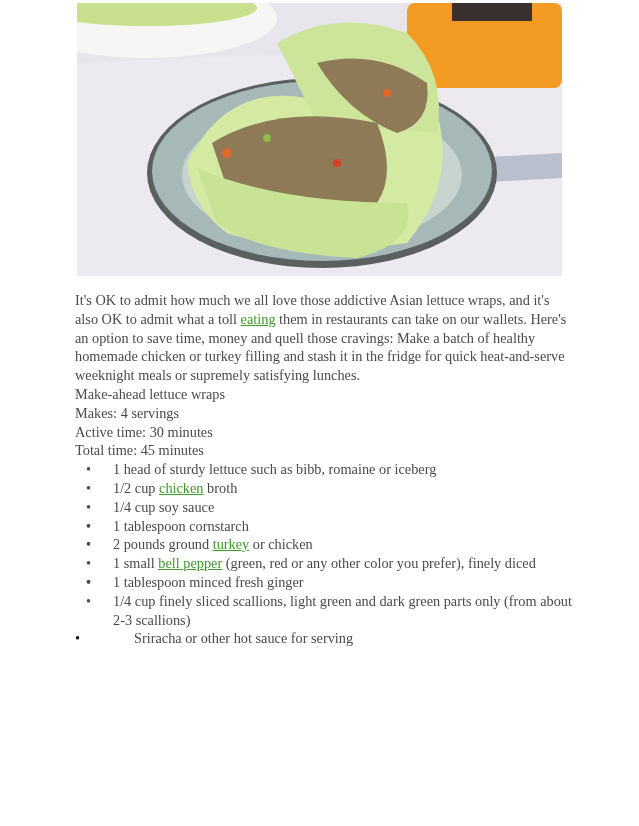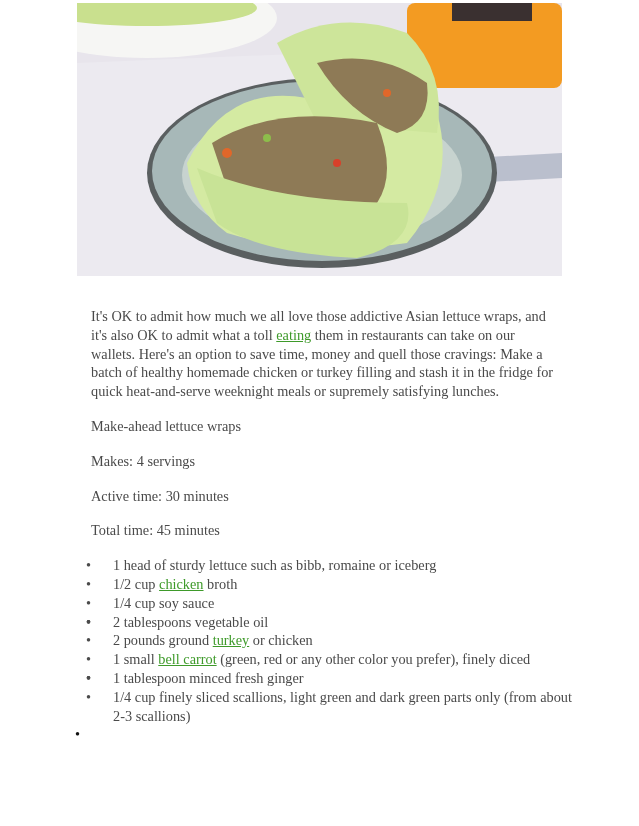--- a/index.html
+++ b/index.html
@@ -2,21 +2,21 @@
 <html><head>
   <meta charset="utf-8">
   <style>
     html, body { margin: 0; padding: 0; background: #ffffff; }
     body { width: 639px; height: 826px; position: relative; overflow: hidden;
            font-family: "Liberation Serif", "DejaVu Serif", serif; color: #4a4a4a; }
     .hero { position: absolute; left: 77px; top: 3px; width: 485px; height: 273px; overflow: hidden;
             background: #e9e7ea; }
     .hero svg { display: block; }
     .content { position: absolute; left: 75px; top: 291px; width: 500px; font-size: 14.3px; line-height: 18.8px; }
-    .content p { margin: 16px; }
+    .content p { margin: 0; }
     a.lnk { color: #3e9a2a; text-decoration: underline; }
     ul.ing { list-style: none; margin: 0; padding: 0; }
     ul.ing li { position: relative; padding-left: 38px; }
     ul.ing li .bullet { position: absolute; left: 11px; top: 0; }
     .last { position: relative; padding-left: 59px; margin-left: -75px; padding-left: 134px; }
     .last .bullet { position: absolute; left: 75px; top: 0; color: #111; }
   </style>
 </head>
 <body>
 
@@ -48,25 +48,26 @@
   <p><span>It's OK to admit how much we all love those addictive Asian lettuce wraps, and it's also OK to admit what a toll </span><a href="#" class="lnk">eating</a><span> them in restaurants can take on our wallets. Here's an option to save time, money and quell those cravings: Make a batch of healthy homemade chicken or turkey filling and stash it in the fridge for quick heat-and-serve weeknight meals or supremely satisfying lunches.</span></p>
   <p>Make-ahead lettuce wraps</p>
   <p>Makes: 4 servings</p>
   <p>Active time: 30 minutes</p>
   <p>Total time: 45 minutes</p>
   <ul class="ing" id="ing-list">
       <li><span class="bullet">•</span><span>1 head of sturdy lettuce such as bibb, romaine or iceberg</span></li>
       <li><span class="bullet">•</span><span>1/2 cup </span><a href="#" class="lnk">chicken</a><span> broth</span></li>
       <li><span class="bullet">•</span><span>1/4 cup soy sauce</span></li>
       <li><span class="bullet">•</span></li>
+      <li><span class="bullet">•</span><span>1 tablespoon cornstarch</span></li>
       <li><span class="bullet">•</span></li>
-      <li><span class="bullet">•</span><span>2 tablespoons vegetable oil</span></li>
       <li><span class="bullet">•</span><span>2 pounds ground </span><a href="#" class="lnk">turkey</a><span> or chicken</span></li>
-      <li><span class="bullet">•</span><span>1 small </span><a href="#" class="lnk">bell carrot</a><span> (green, red or any other color you prefer), finely diced</span></li>
+      <li><span class="bullet">•</span><span>1 small </span><a href="#" class="lnk">bell pepper</a><span> (green, red or any other color you prefer), finely diced</span></li>
       <li><span class="bullet">•</span></li>
       <li><span class="bullet">•</span></li>
       <li><span class="bullet">•</span><span>1 tablespoon minced fresh ginger</span></li>
       <li><span class="bullet">•</span><span>1/4 cup finely sliced scallions, light green and dark green parts only (from about 2-3 scallions)</span></li>
     </ul>
   <div class="last">
     <span class="bullet">•</span>
+    <span>Sriracha or other hot sauce for serving</span>
   </div>
 </div>
 
 </body></html>

